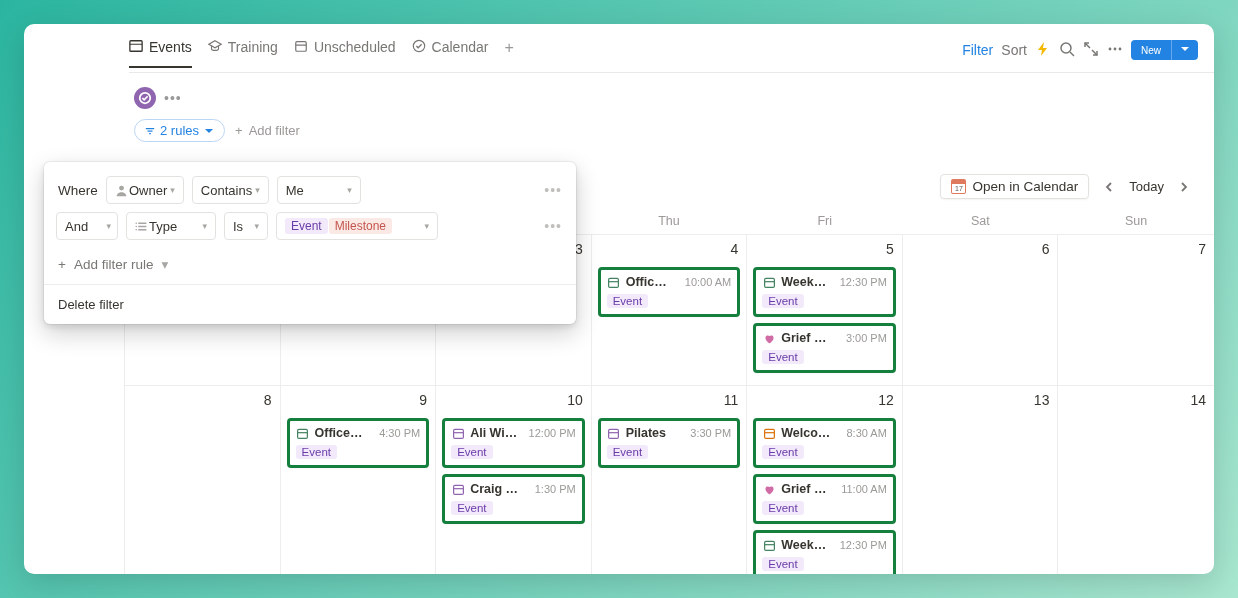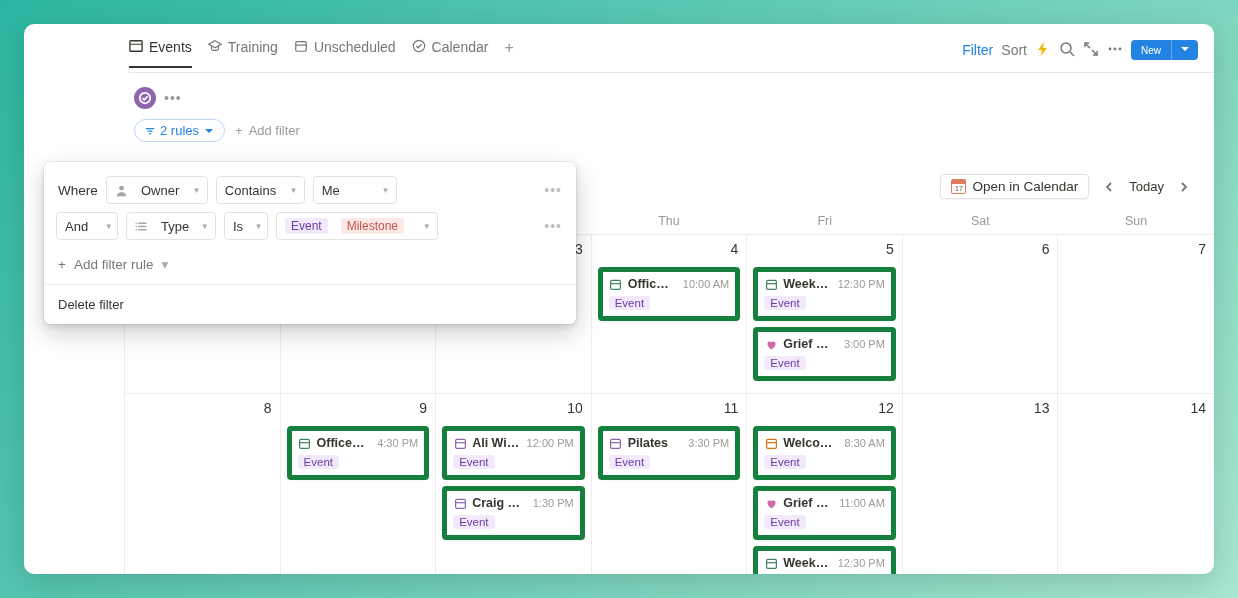--- a/index.html
+++ b/index.html
@@ -161,21 +161,21 @@
     color: #37352f;
     width: 40px;
   }
   .selector {
     border: 1px solid #e3e2df;
     border-radius: 4px;
     padding: 4px 8px;
     font-size: 13px;
     display: flex;
     align-items: center;
-    gap: 13px;
+    gap: 1px;
     background: #fff;
     cursor: pointer;
     min-height: 28px;
   }
   .selector .sel-icon { color: #a7a6a3; display:inline-flex; }
   .selector .sel-icon svg { width: 13px; height: 13px; }
   .selector .caret { color: #a7a6a3; font-size: 9px; margin-left: 2px; }
   .selector.wide { width: 162px; justify-content: flex-start; }
   .selector.wide .caret { margin-left: auto; }
   .chip {
@@ -284,21 +284,21 @@
   }
   .cal-cell:nth-child(7n) { border-right: none; }
   .daynum {
     position: absolute;
     top: 6px;
     right: 8px;
     font-size: 14px;
     color: #37352f;
   }
   .event-card {
-    border: 5px solid #15803d;
+    border: 3px solid #15803d;
     border-radius: 4px;
     box-shadow: 0 1px 2px rgba(15,15,15,0.03);
     padding: 5px 6px 6px 6px;
     margin-top: 26px;
     margin-bottom: 6px;
     background:#fff;
     cursor:pointer;
   }
   .event-card + .event-card { margin-top: 0; }
   .event-head {

